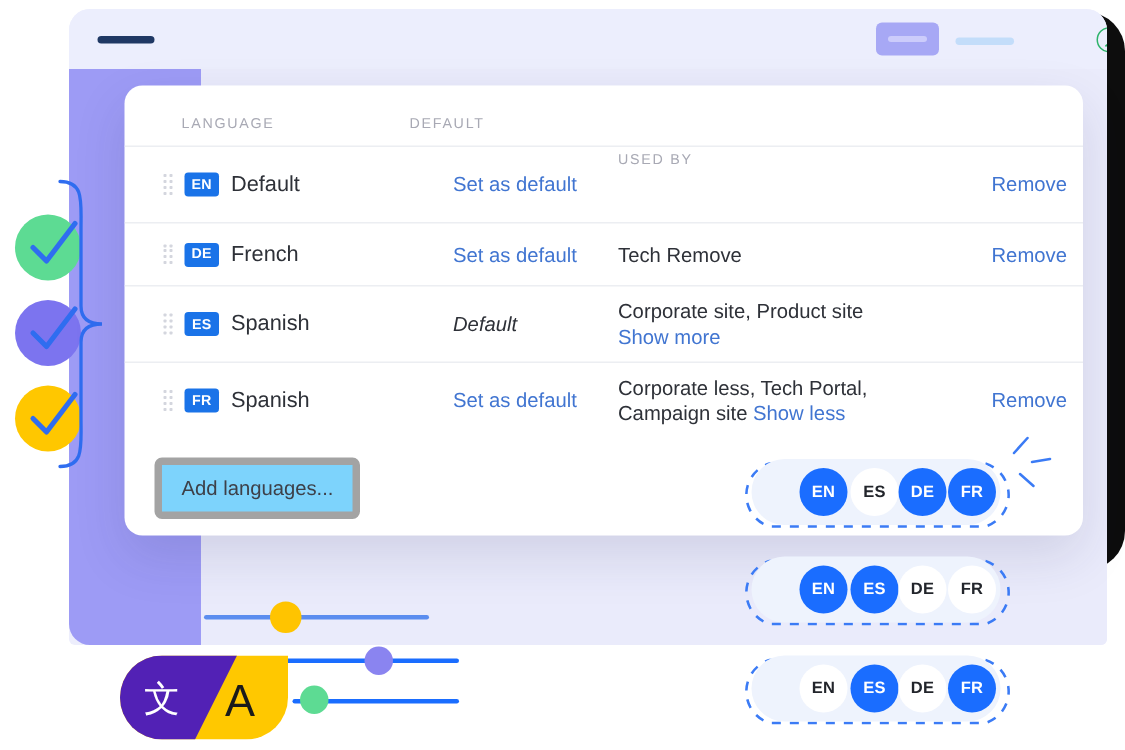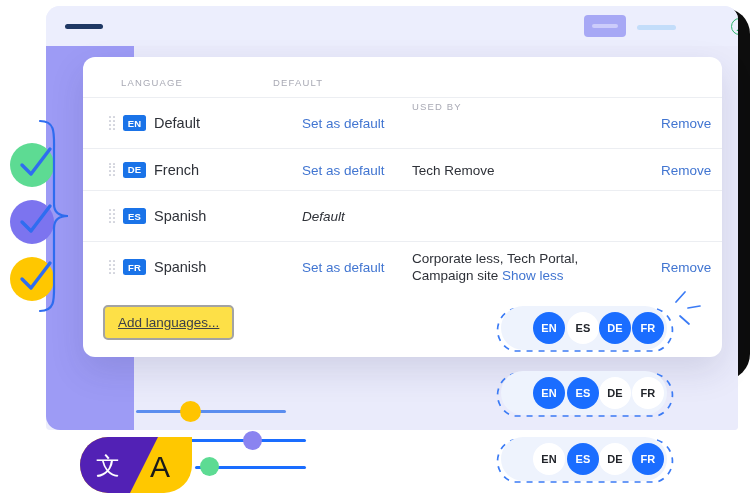--- a/index.html
+++ b/index.html
@@ -101,22 +101,22 @@
     position:absolute;left:329px;top:50%;transform:translateY(-50%);
     width:225px;font-size:13.5px;color:#2e3138;line-height:17px;
   }
   .col-remove{
     position:absolute;left:578px;top:50%;transform:translateY(-50%);
     font-size:13.5px;color:#4175d1;cursor:pointer;
   }
 
   .add-btn{
     position:absolute;left:103px;top:305px;
-    padding:8px 13px;background:#fde047;border:2px solid #a3a3a3;border-radius:5px;
-    font-size:13.5px;color:#3d4049;cursor:pointer;font-family:"Liberation Sans",sans-serif;text-decoration:underline;
+    padding:8px 13px;background:#7dd3fc;border:5px solid #a3a3a3;border-radius:5px;
+    font-size:13.5px;color:#3d4049;cursor:pointer;font-family:"Liberation Sans",sans-serif;
   }
 
   
   .check-circle{position:absolute;width:44px;height:44px;border-radius:50%;}
   .check-mark{position:absolute;}
 
   .brace{position:absolute;left:34px;top:118px;}
 
   
   .translate-icon{position:absolute;left:80px;top:437px;width:112px;height:56px;}
@@ -248,20 +248,24 @@
             <i></i>
             <i></i>
             <i></i>
             <i></i>
         </div>
         <div class="lang-badge">ES</div>
         <div class="lang-name">Spanish</div>
         <div class="col-default">
           <span class="default-italic">Default</span>
         </div>
+        <div class="col-used">
+          <span>Corporate site, Product site</span><br>
+          <span class="link">Show more</span>
+        </div>
       </div>
 
       <div class="row row-h-tall">
         <div class="drag-handle">
           <i></i>
             <i></i>
             <i></i>
             <i></i>
             <i></i>
             <i></i>

